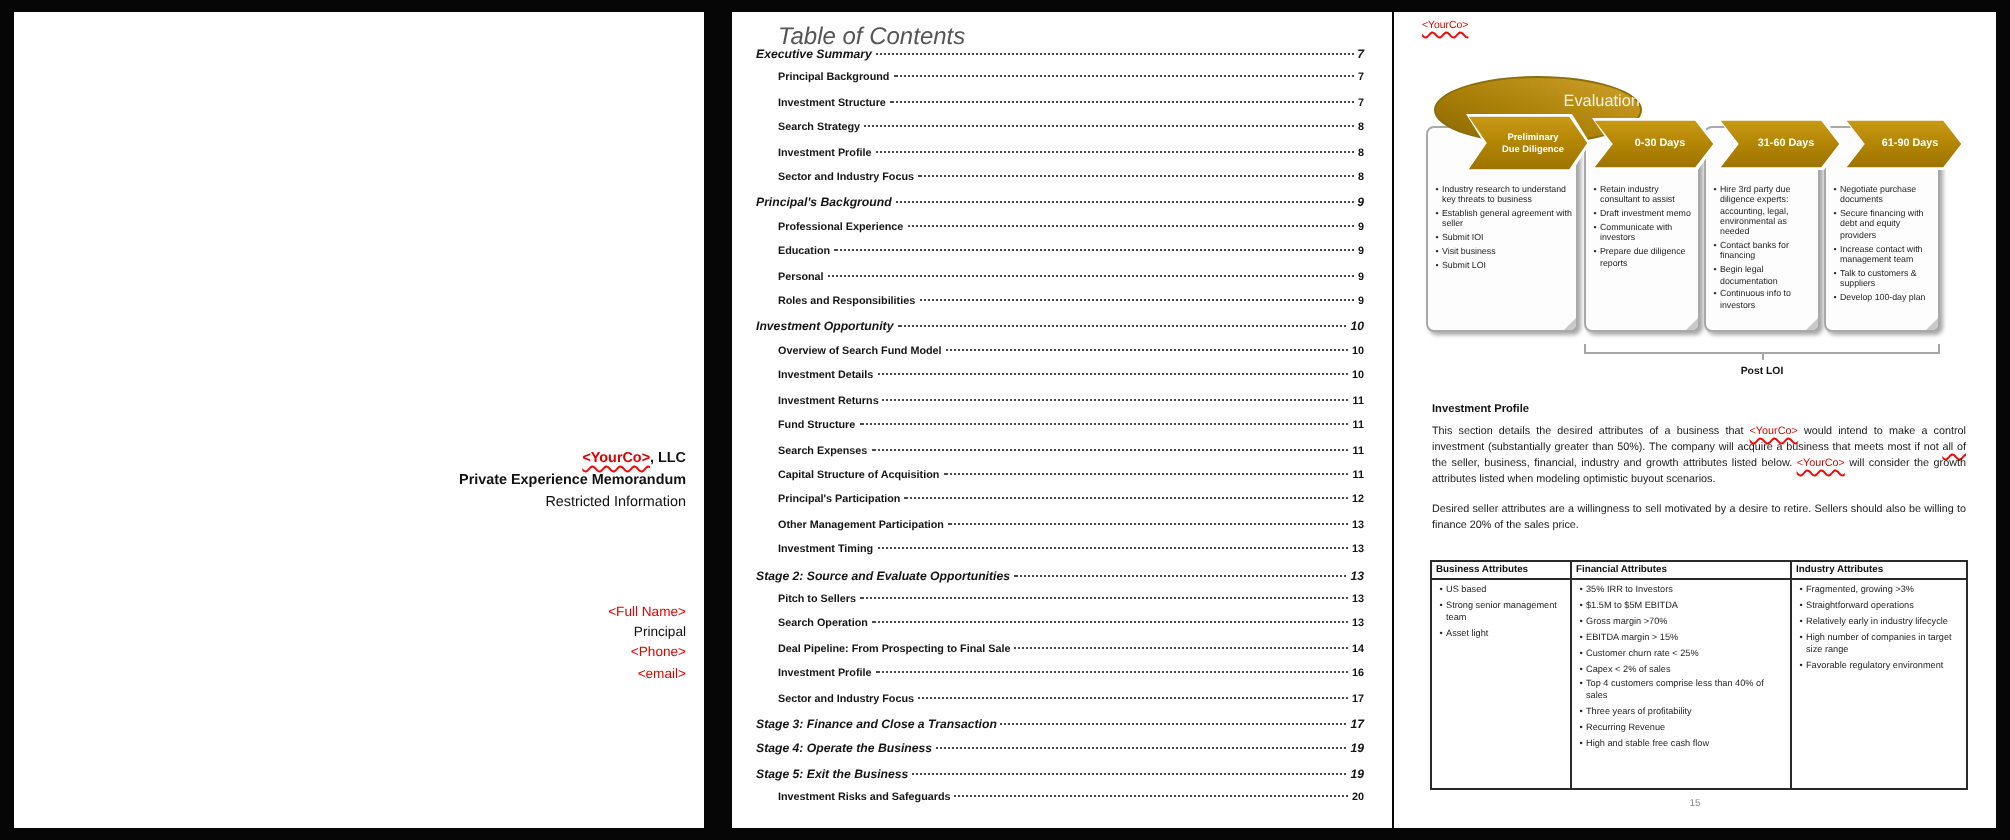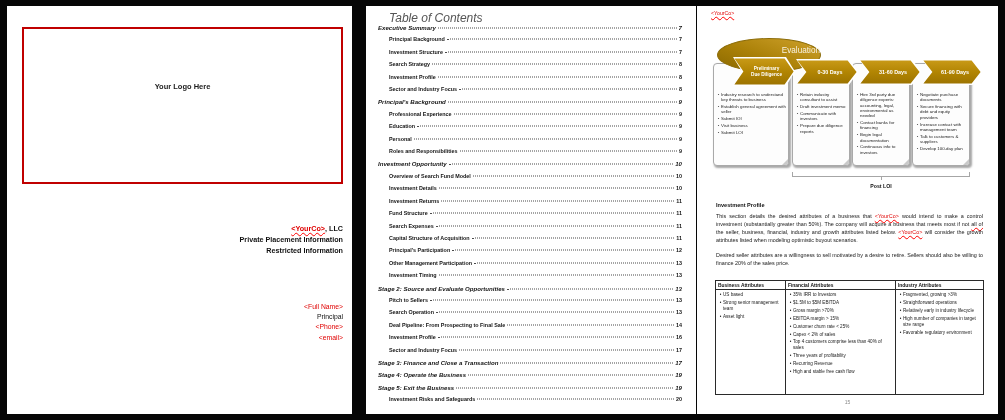--- a/index.html
+++ b/index.html
@@ -22,21 +22,21 @@
   }
 
   
   .logo-box{position:absolute;left:15px;top:21px;width:321px;height:157px;
     border:2px solid #c00000;box-sizing:border-box;}
   .logo-text{position:absolute;top:53px;left:0;right:0;text-align:center;
     font-size:7.5px;font-weight:bold;color:#1c1c1c;}
   .p1-title{position:absolute;top:217px;right:9px;text-align:right;
     font-size:7.2px;line-height:11.2px;color:#111;}
   .p1-title .b{font-weight:bold;}
-  .p1-sub{font-weight:bold;}
+  .p1-sub{font-weight:normal;}
   .p1-contact{position:absolute;top:296px;right:9px;text-align:right;
     font-size:6.8px;line-height:10.2px;color:#111;}
 
   
   .toc-title{position:absolute;left:23px;top:5px;font-size:12px;
     font-style:italic;color:#555;}
   .toc-list{position:absolute;left:12px;right:14px;top:18px;}
   .toc-row{display:flex;align-items:baseline;height:12.42px;color:#141414;}
   .toc-row.l1{font-size:6.1px;font-weight:bold;font-style:italic;}
   .toc-row.l2{font-size:5.4px;font-weight:bold;padding-left:11px;}
@@ -106,26 +106,23 @@
   .attr-table .li{font-size:4.6px;line-height:5.9px;margin-bottom:2px;}
   .c-biz{width:70px;} .c-fin{width:110px;} .c-ind{width:88px;}
 
   .page-num{position:absolute;bottom:9px;left:0;right:0;text-align:center;
     font-size:5px;color:#8a8a8a;}
 </style>
 </head>
 <body>
 
 <div class="page" id="page1">
-  <div class="logo-box">
-    <div class="logo-text">Your Logo Here</div>
-  </div>
   <div class="p1-title">
     <div class="b"><span class="red squiggle">&lt;YourCo&gt;</span><span>, LLC</span></div>
-    <div class="b">Private Placement Information</div>
+    <div class="b">Private Experience Memorandum</div>
     <div class="p1-sub">Restricted Information</div>
   </div>
   <div class="p1-contact">
     <div class="red">&lt;Full Name&gt;</div>
     <div>Principal</div>
     <div class="red">&lt;Phone&gt;</div>
     <div class="red">&lt;email&gt;</div>
   </div>
 </div>
 

